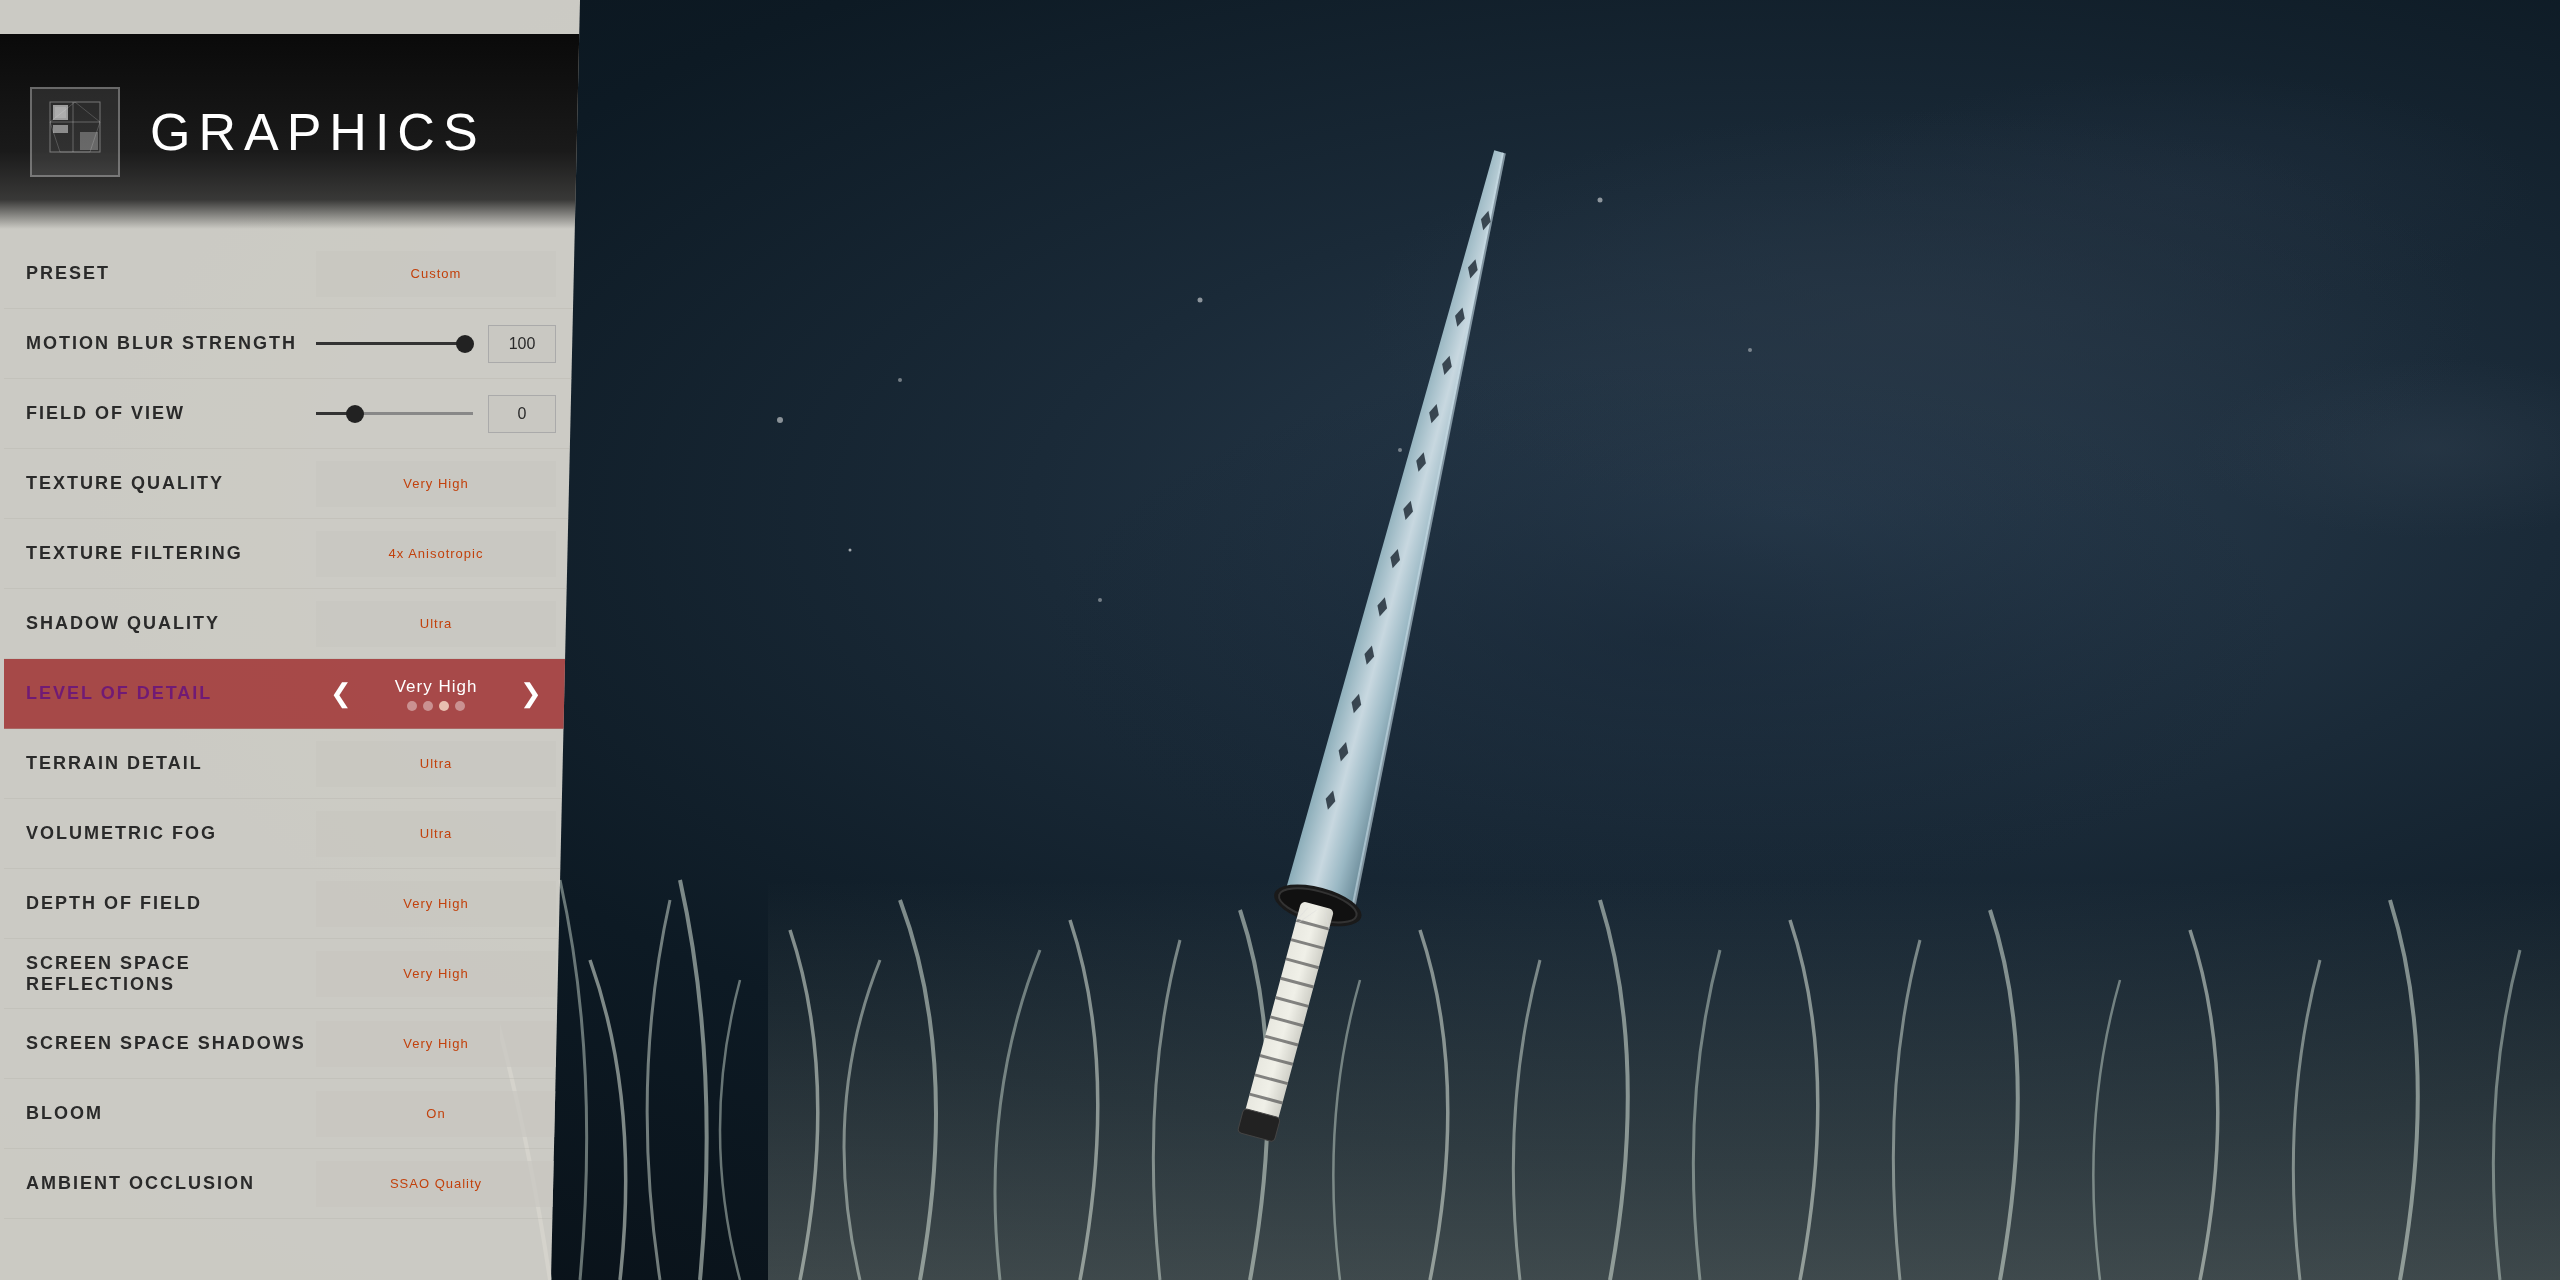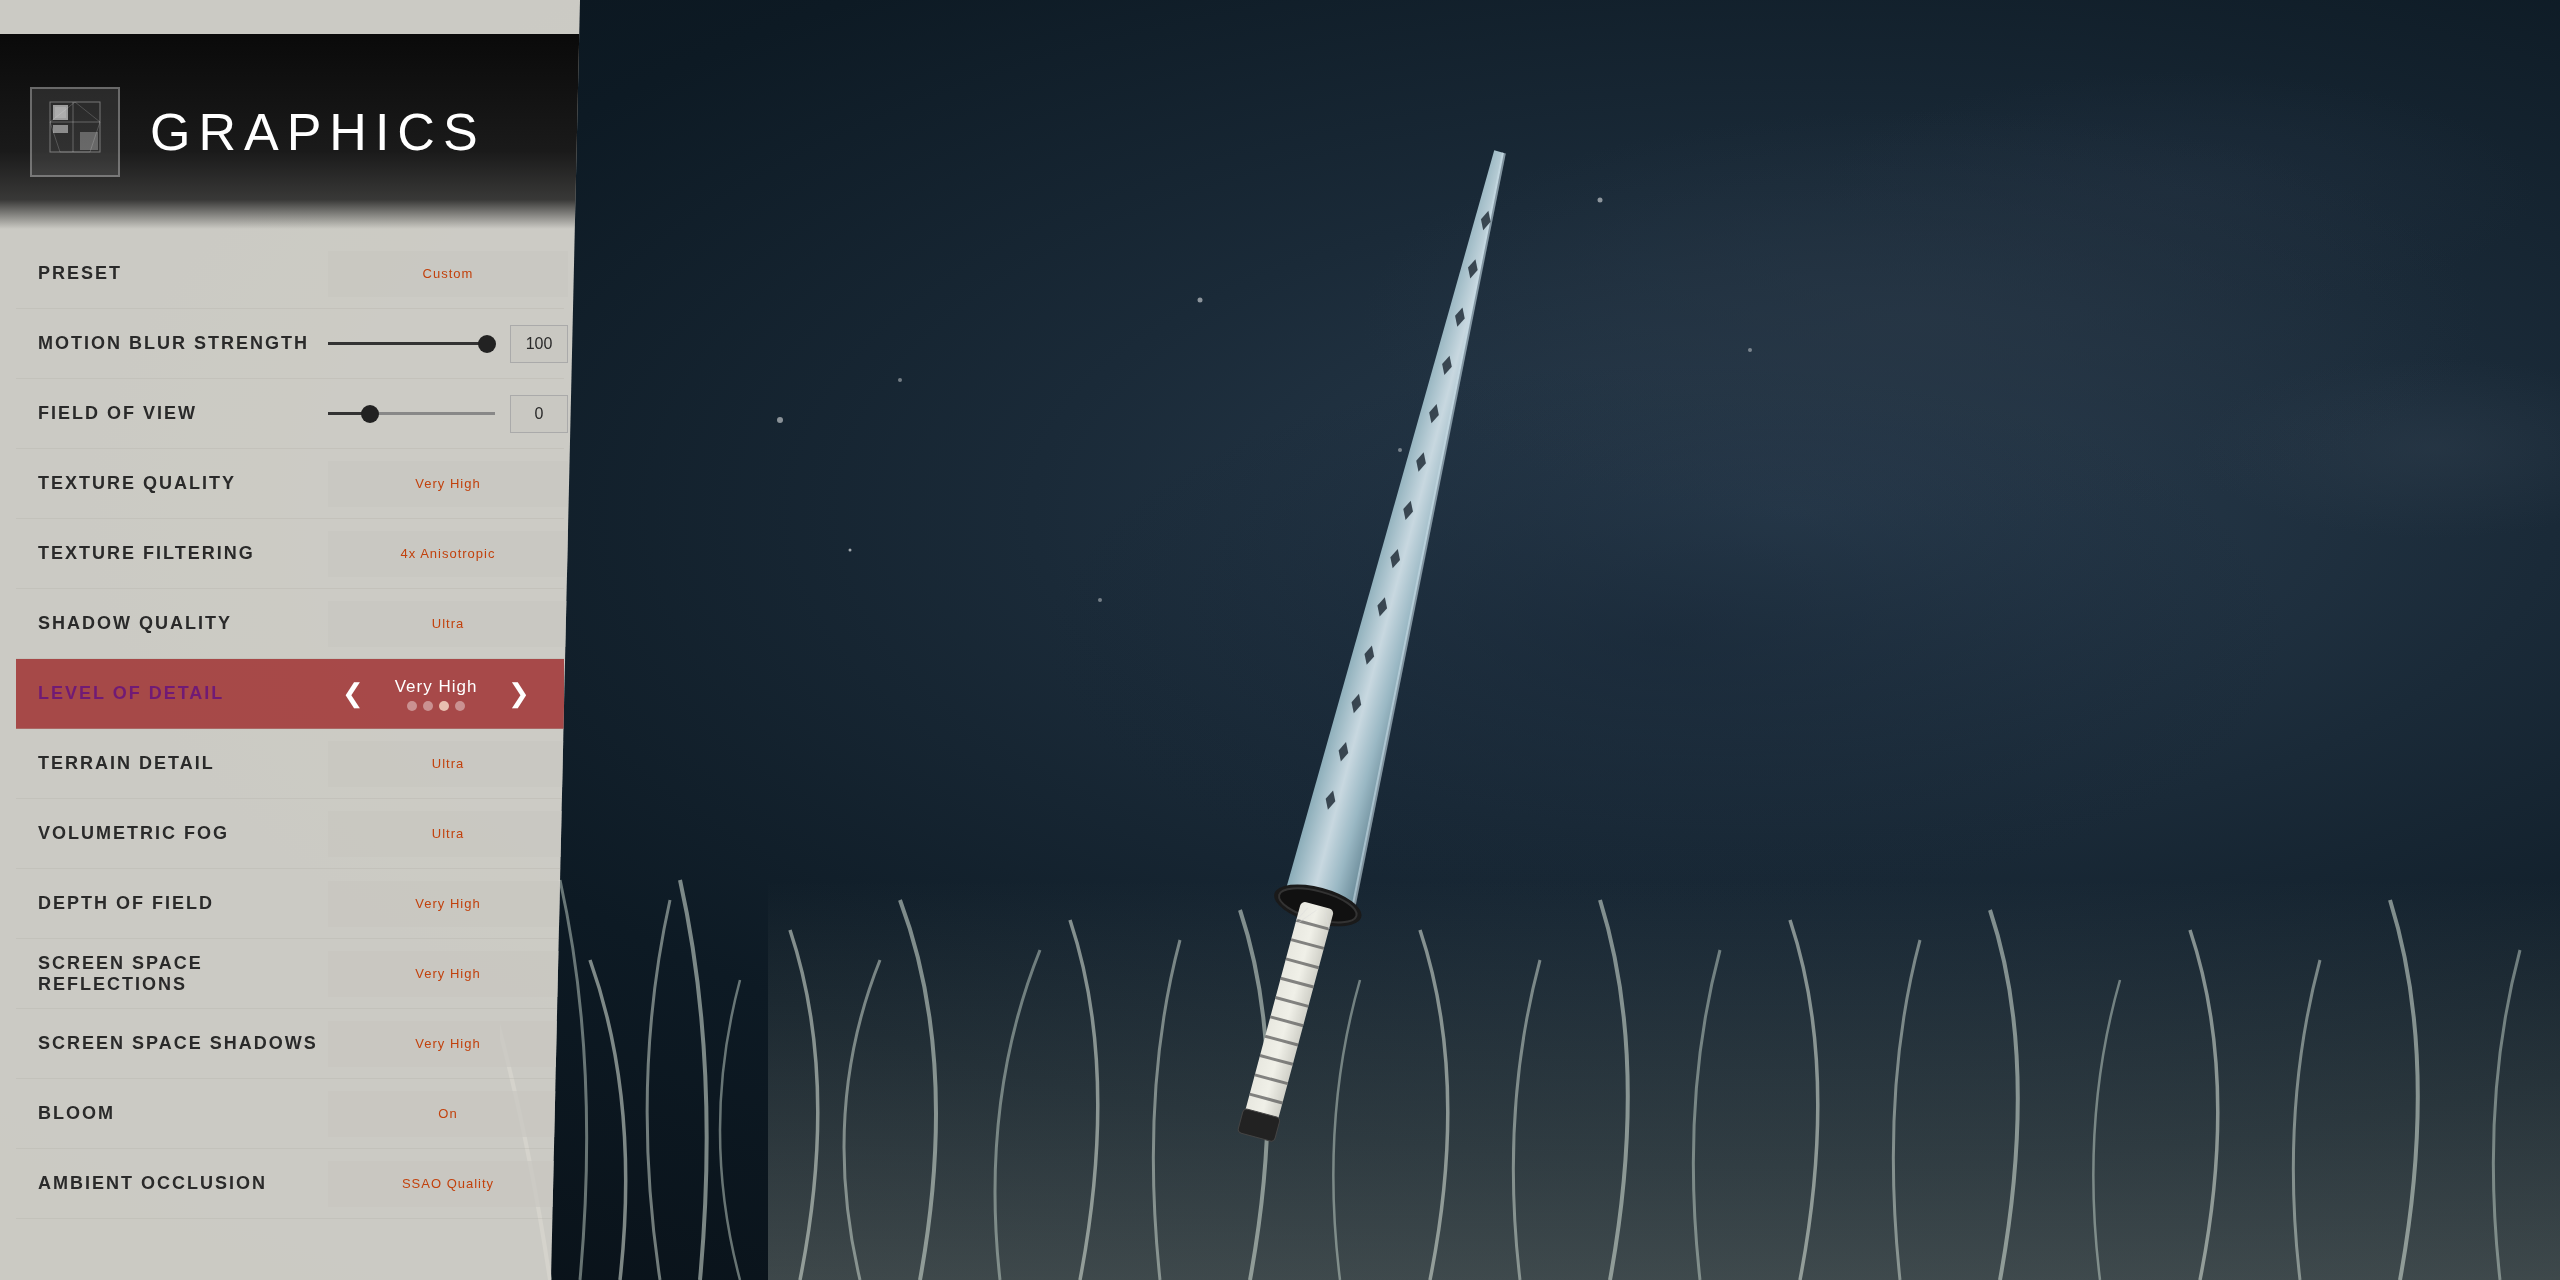--- a/index.html
+++ b/index.html
@@ -86,21 +86,21 @@
     .header-title {
       color: white;
       font-size: 52px;
       font-weight: 300;
       letter-spacing: 8px;
       text-transform: uppercase;
     }
 
     
     .settings-list {
-      padding: 10px 16px;
+      padding: 10px 4px;
     }
 
     .setting-row {
       display: flex;
       align-items: center;
       min-height: 70px;
       padding: 0 20px 0 22px;
       border-bottom: 1px solid rgba(180,175,165,0.3);
     }
 
@@ -216,21 +216,21 @@
       width: 18px;
       height: 18px;
       background: #222;
       border-radius: 50%;
       position: absolute;
       top: 50%;
       transform: translateY(-50%);
     }
 
     .slider-value-box {
-      width: 58px;
+      width: 68px;
       height: 38px;
       background: rgba(200,198,192,0.7);
       border: 1px solid #aaa;
       display: flex;
       align-items: center;
       justify-content: center;
       font-size: 16px;
       color: #2a2a2a;
       font-weight: 500;
     }

